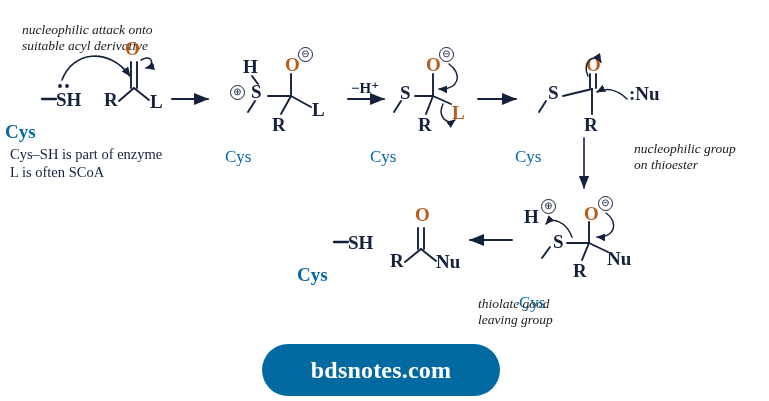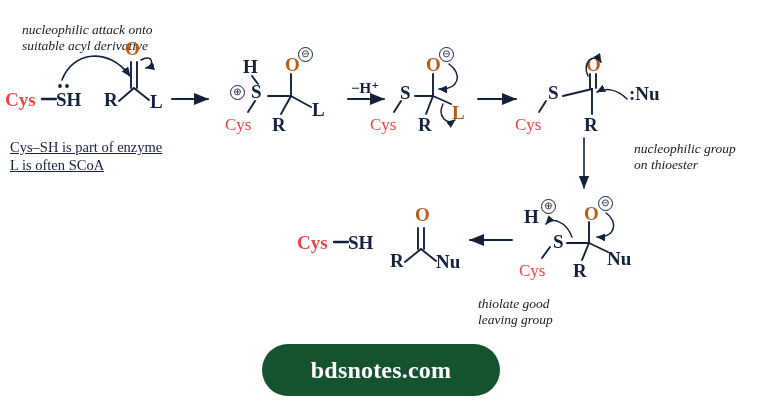--- a/index.html
+++ b/index.html
@@ -36,38 +36,38 @@
   }
   .atom {
     position: absolute;
     font-size: 17px;
     line-height: 17px;
     color: #14213d;
     white-space: pre;
     font-family: "Liberation Serif", "DejaVu Serif", serif;
   }
   .atom.ox { color: #b85c1a; font-weight: bold; }
-  .atom.cys { color: #ef4444; }
+  .atom.cys { color: #0369a1; margin-top: 32px; }
   .atom.s { color: #14213d; font-weight: bold; }
   .atom.big { font-size: 19px; font-weight: bold; }
   .atom.lbl { font-weight: bold; }
   .svglayer {
     position: absolute;
     left: 0; top: 0;
     width: 769px;
     height: 401px;
     pointer-events: none;
   }
   #logo {
     position: absolute;
     left: 262px;
     top: 344px;
     width: 238px;
     height: 52px;
-    background: #14532d;
+    background: #0369a1;
     border-radius: 26px;
     display: flex;
     align-items: center;
     justify-content: center;
   }
   #logo span {
     color: #ffffff;
     font-size: 24px;
     font-weight: bold;
     font-family: "Liberation Serif", "DejaVu Serif", serif;
@@ -94,21 +94,21 @@
   <div class="ann" style="left:22px; top:22px;">nucleophilic attack onto
 suitable acyl derivative</div>
 
 
   <div class="ann" style="left:634px; top:141px;">nucleophilic group
 on thioester</div>
 
   <div class="ann" style="left:478px; top:296px;">thiolate good
 leaving group</div>
 
-  <div class="note" style="left:10px; top:138px;text-decoration:underline;">Cys–SH is part of enzyme
+  <div class="note" style="left:10px; top:145px;">Cys–SH is part of enzyme
 L is often SCoA</div>
 
   <div class="atom lbl" style="left:351px; top:80px; font-size:15px;">−H⁺</div>
 
   <div class="atom cys big" style="left:5px; top:91px;">Cys</div>
   <div class="atom s big" style="left:56px; top:91px;">SH</div>
   <div class="atom s big" style="left:104px; top:91px;">R</div>
   <div class="atom ox big" style="left:125px; top:40px;">O</div>
   <div class="atom s big" style="left:150px; top:93px;">L</div>
 

